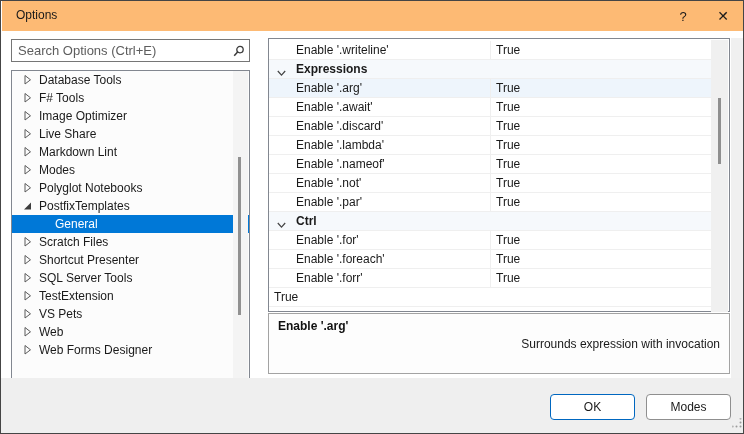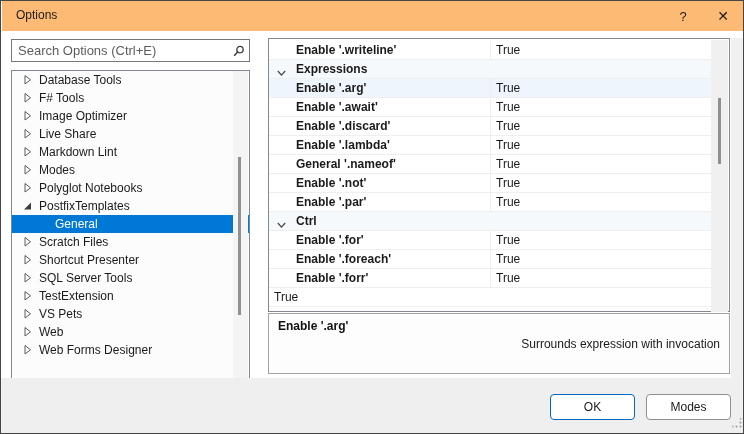--- a/index.html
+++ b/index.html
@@ -26,21 +26,21 @@
   .tree-item.selected{background:#0078d7;color:#ffffff;}
   .tree-scroll-gutter{position:absolute;right:1px;top:0;width:15px;height:100%;background:#f4f4f4;}
   .tree-thumb{position:absolute;right:7px;top:86px;width:3px;height:158px;background:#919191;}
   
   .gridpanel{position:absolute;left:267px;top:37px;width:462px;height:274px;background:#ffffff;border:1px solid #828790;}
   .grid-rows{position:absolute;left:0;top:2px;width:443px;}
   .grid-row{position:relative;height:19px;display:flex;align-items:center;font-size:12px;color:#1a1a1a;border-bottom:1px solid #efefef;}
   .grid-row .chev{display:none;position:absolute;left:8px;top:6px;}
   .grid-row.category{font-weight:bold;background:#f6f9fc;}
   .grid-row.category .chev{display:block;}
-  .grid-row .nm{padding-left:27px;width:222px;white-space:nowrap;overflow:hidden;font-weight:bold;}
+  .grid-row .nm{padding-left:27px;width:222px;white-space:nowrap;overflow:hidden;}
   .grid-row.property .nm{border-right:1px solid #efefef;height:100%;display:flex;align-items:center;}
   .grid-row .val{padding-left:5px;flex:1;}
   .grid-row.selected{background:#eef5fc;}
   .grid-scroll-gutter{position:absolute;right:1px;top:1px;width:17px;height:272px;background:#f0f0f0;}
   .grid-thumb{position:absolute;left:7px;top:58px;width:3px;height:66px;background:#8f8f8f;}
   .right-margin{position:absolute;left:730px;top:37px;width:13px;height:341px;background:#f0f0f0;}
   
   .descpanel{position:absolute;left:267px;top:312px;width:462px;height:61px;background:#fdfdfd;border:1px solid #a3a3a3;padding:5px 9px;}
   .desc-title{font-size:12px;font-weight:bold;color:#111;}
   .desc-text{font-size:12px;color:#1a1a1a;margin-top:4px;text-align:right;}
@@ -257,21 +257,21 @@
     <span class="nm">Enable '.discard'</span>
     <span class="val">True</span>
   </div>
         <div class="grid-row property">
 
     <span class="nm">Enable '.lambda'</span>
     <span class="val">True</span>
   </div>
         <div class="grid-row property">
 
-    <span class="nm">General '.nameof'</span>
+    <span class="nm">Enable '.nameof'</span>
     <span class="val">True</span>
   </div>
         <div class="grid-row property">
 
     <span class="nm">Enable '.not'</span>
     <span class="val">True</span>
   </div>
         <div class="grid-row property">
 
     <span class="nm">Enable '.par'</span>

